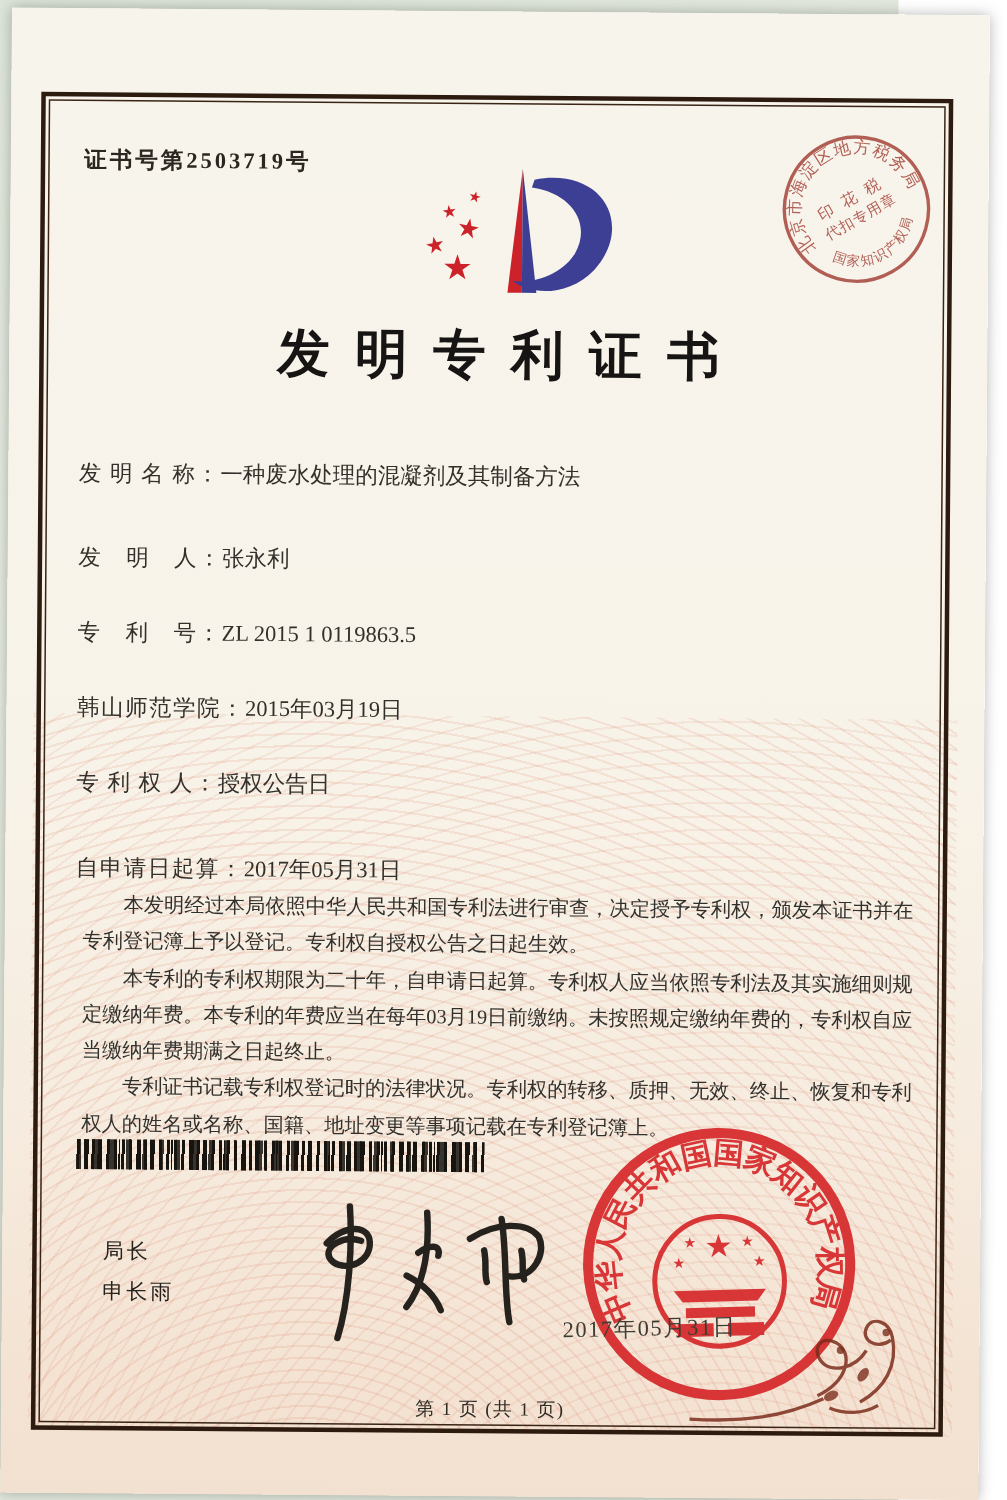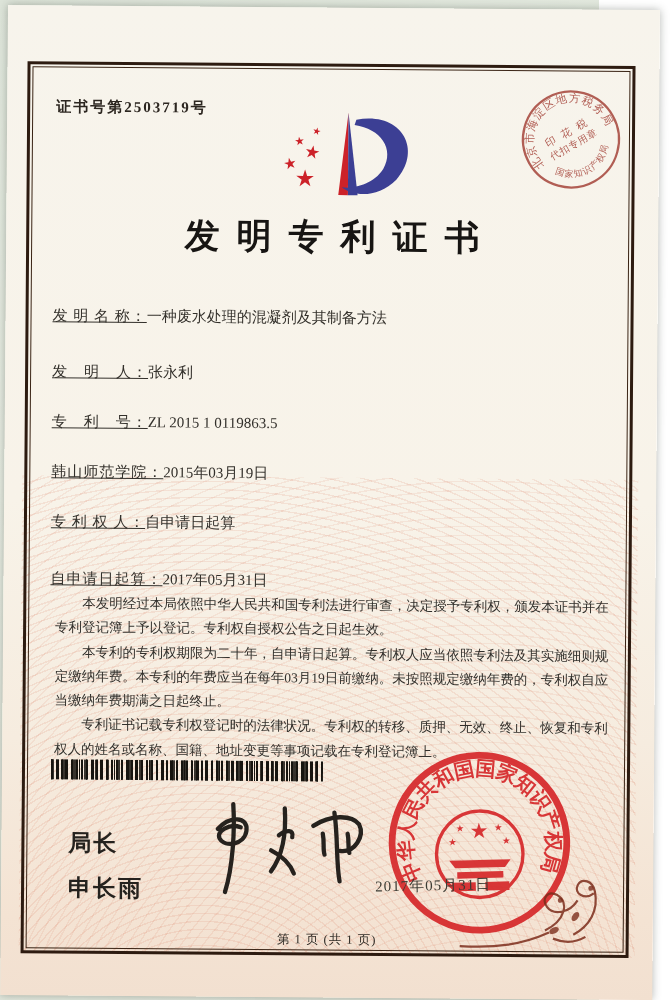--- a/index.html
+++ b/index.html
@@ -23,31 +23,31 @@
   .logo{position:absolute;left:258px;top:95px;width:158px;height:106px;z-index:2;}
   .stamp{position:absolute;left:504px;top:70px;width:120px;height:120px;
     transform:rotate(-30deg);opacity:.88;z-index:2;}
   .title{position:absolute;left:0;right:0;top:206px;margin:0;text-align:center;
     font-size:35px;font-weight:600;letter-spacing:17px;text-indent:17px;
     color:#171513;z-index:2;}
   .fields{position:absolute;left:47px;top:295px;width:560px;z-index:2;
     font-size:15px;color:#33302b;}
   .field{position:absolute;left:0;white-space:nowrap;}
   .f1{top:6px}.f2{top:62px}.f3{top:112px}.f4{top:162px}.f5{top:212px}.f6{top:269px}
-  .flabel{letter-spacing:1px;text-decoration:underline;}
+  .flabel{letter-spacing:1px;}
   .bodytext{position:absolute;left:52px;top:586px;width:560px;z-index:2;
     font-size:13.5px;line-height:1.8;color:#32302c;}
   .bodytext p{margin:0;text-indent:2em;}
   .barcode{position:absolute;left:49px;top:754px;width:272px;height:20px;z-index:2;
     background:
       repeating-linear-gradient(90deg,#17140f 0 2px,rgba(0,0,0,0) 2px 5px),
       repeating-linear-gradient(90deg,#17140f 0 1px,rgba(0,0,0,0) 1px 7px),
       repeating-linear-gradient(90deg,rgba(23,20,15,.85) 0 3px,rgba(0,0,0,0) 3px 11px);}
-  .signoff{position:absolute;left:67px;top:816px;z-index:2;font-size:23px;
-    color:#25221e;letter-spacing:2px;line-height:1.95;font-weight:bold;}
+  .signoff{position:absolute;left:67px;top:816px;z-index:2;font-size:14px;
+    color:#25221e;letter-spacing:2px;line-height:1.95;}
   .signature{position:absolute;left:180px;top:786px;width:210px;height:105px;z-index:3;}
   .seal{position:absolute;left:382px;top:738px;width:192px;height:192px;z-index:2;
     opacity:.93;transform:rotate(-2deg);}
   .sealdate{position:absolute;left:374px;top:868px;z-index:3;font-size:15px;
     letter-spacing:1px;color:#3d3c34;transform:rotate(-1.5deg);}
   .ornament{position:absolute;left:455px;top:862px;width:152px;height:82px;z-index:2;}
   .footer{position:absolute;left:0;right:0;top:924px;text-align:center;z-index:2;
     font-size:12.5px;letter-spacing:1px;color:#2e2a24;}
 </style>
 </head>
@@ -101,21 +101,21 @@
       <div class="field f2">
         <span class="flabel">发　明　人：</span><span class="fvalue">张永利</span>
       </div>
       <div class="field f3">
         <span class="flabel">专　利　号：</span><span class="fvalue">ZL 2015 1 0119863.5</span>
       </div>
       <div class="field f4">
         <span class="flabel">韩山师范学院：</span><span class="fvalue">2015年03月19日</span>
       </div>
       <div class="field f5">
-        <span class="flabel">专 利 权 人：</span><span class="fvalue">自申请日起算</span>
+        <span class="flabel">专 利 权 人：</span><span class="fvalue">授权公告日</span>
       </div>
       <div class="field f6">
         <span class="flabel">自申请日起算：</span><span class="fvalue">2017年05月31日</span>
       </div>
     </div>
 
     <div class="bodytext">
       <p>本发明经过本局依照中华人民共和国专利法进行审查，决定授予专利权，颁发本证书并在专利登记簿上予以登记。专利权自授权公告之日起生效。</p>
       <p>本专利的专利权期限为二十年，自申请日起算。专利权人应当依照专利法及其实施细则规定缴纳年费。本专利的年费应当在每年03月19日前缴纳。未按照规定缴纳年费的，专利权自应当缴纳年费期满之日起终止。</p>
       <p>专利证书记载专利权登记时的法律状况。专利权的转移、质押、无效、终止、恢复和专利权人的姓名或名称、国籍、地址变更等事项记载在专利登记簿上。</p>

